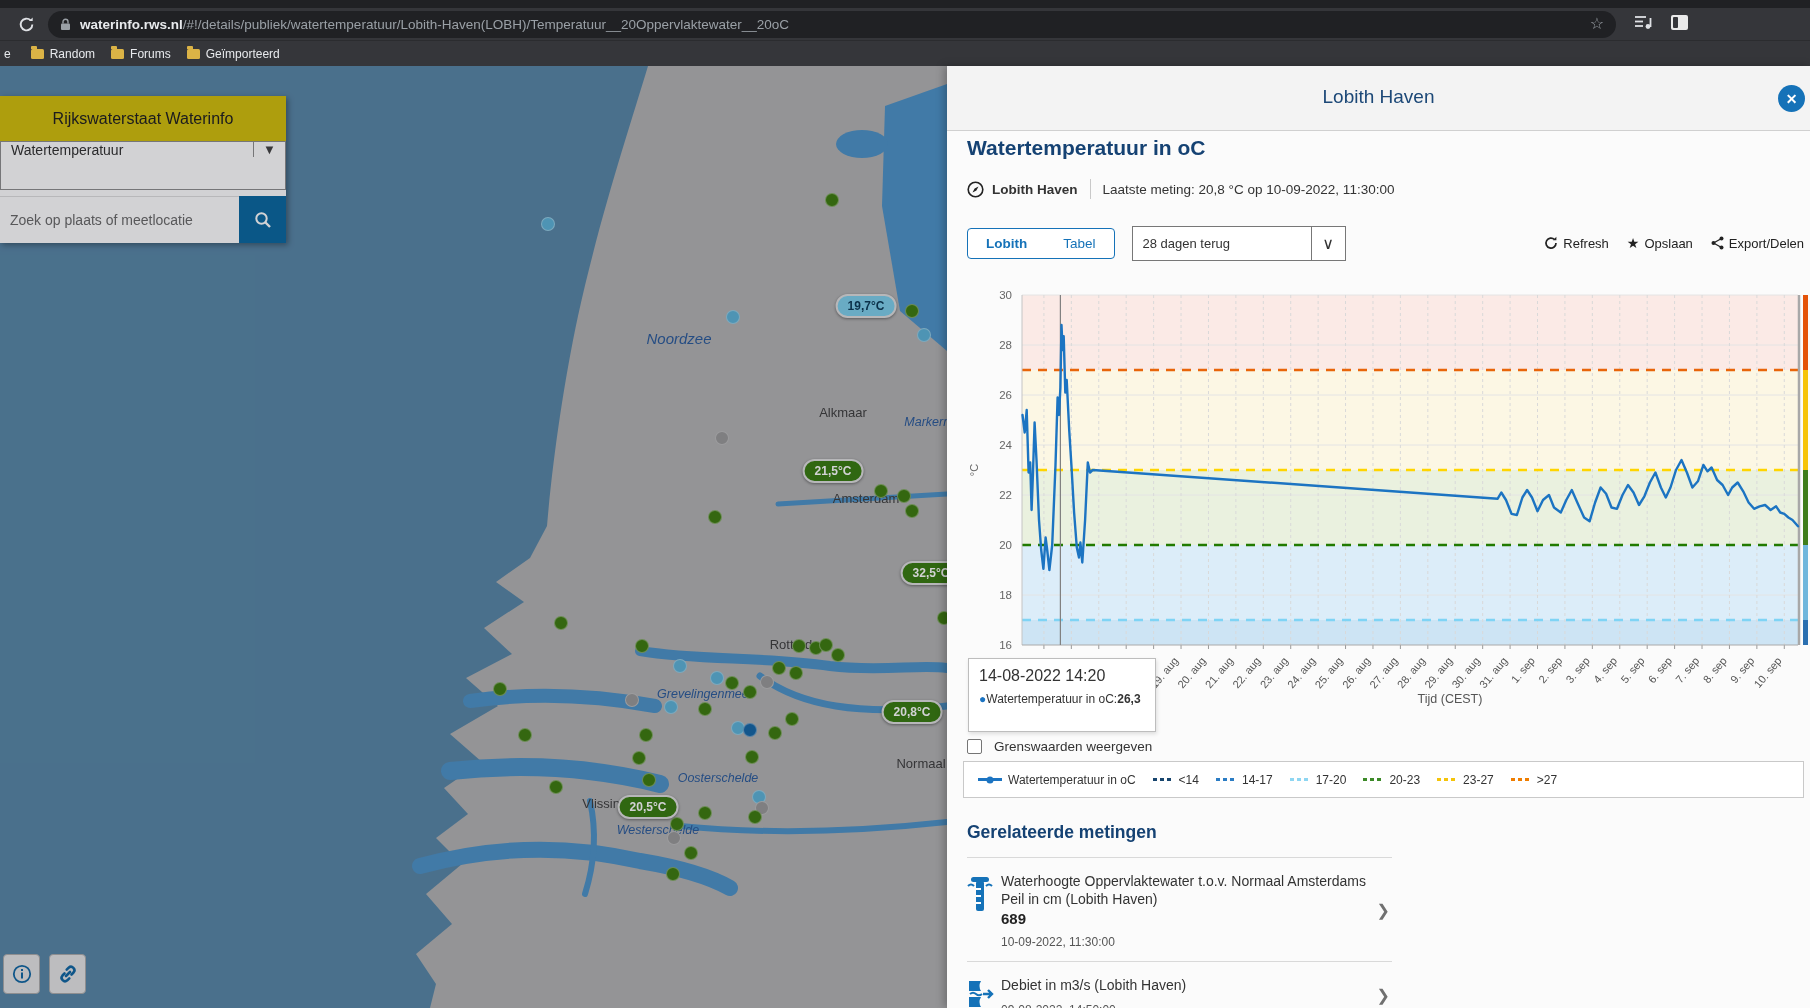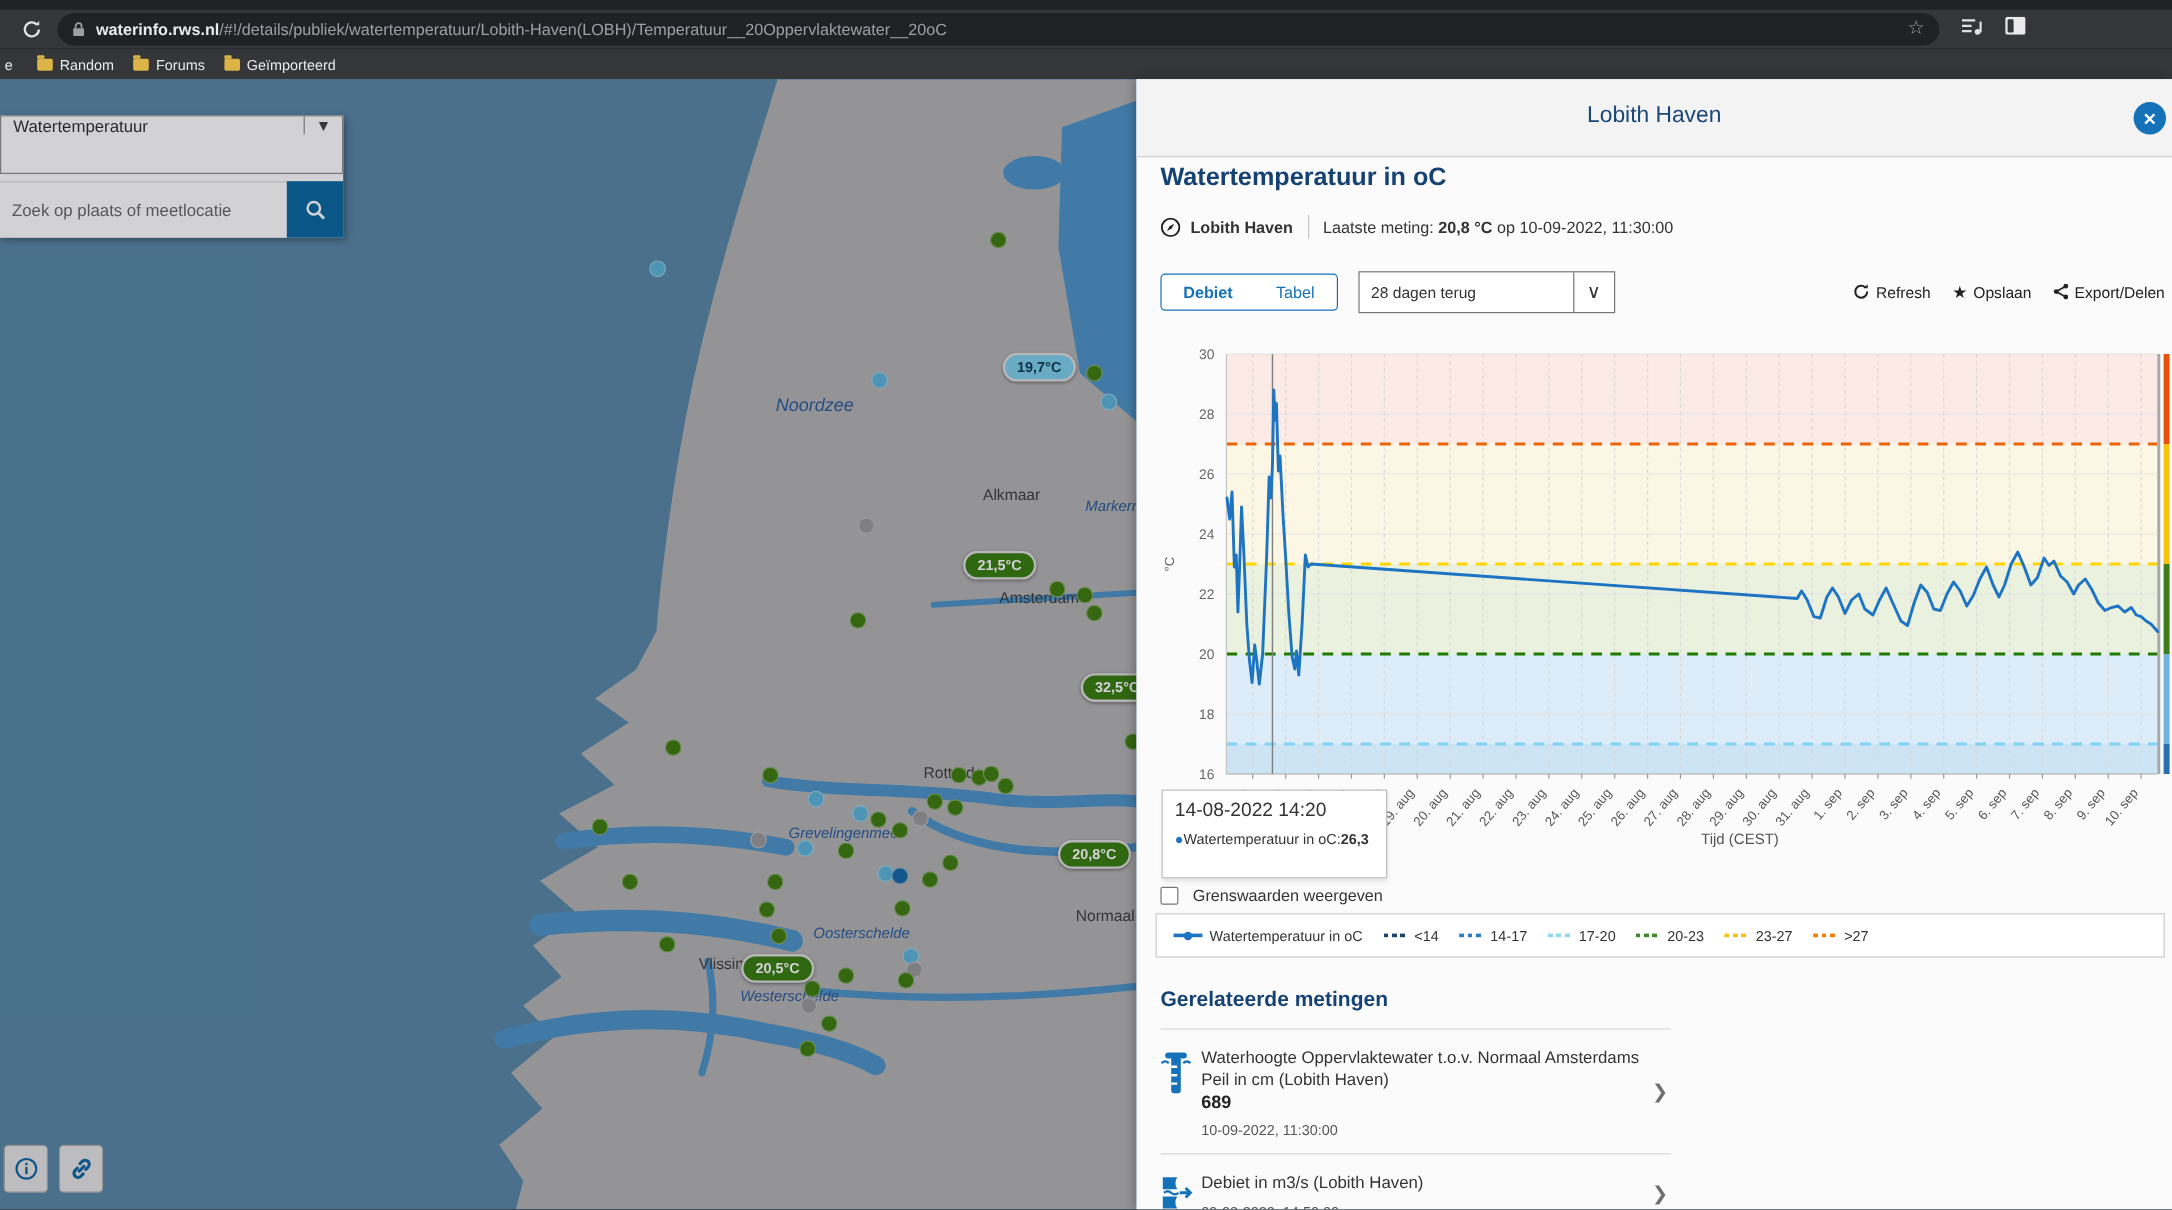--- a/index.html
+++ b/index.html
@@ -64,21 +64,21 @@
             box-shadow:-3px 0 8px rgba(0,0,0,0.25); z-index:50; overflow:hidden; }
   .dt-head { position:relative; height:65px; background:#f3f3f3; border-bottom:1px solid #d0d0d0; }
   .dt-title { position:absolute; left:0; right:0; top:20px; text-align:center; color:#1c4877; font-size:19px; }
   .dt-close { position:absolute; right:5px; top:19px; width:27px; height:27px; border-radius:50%;
               background:#1572b8; color:#fff; display:flex; align-items:center; justify-content:center;
               font-size:14px; font-weight:bold; }
   .dt-body { position:relative; height:877px; }
 
   .h1 { position:absolute; left:20px; top:5px; color:#154273; font-size:21px; font-weight:bold; }
   .meta { position:absolute; left:20px; top:48px; display:flex; align-items:center; font-size:13.5px; color:#333; }
-  .meta b { font-weight:bold;text-align:right; }
+  .meta b { font-weight:normal;text-align:right; }
   .meta .sep { width:1px; height:20px; background:#c9c9c9; margin:0 12px; }
   .meta .station { font-weight:bold; margin-left:8px; }
 
   .tb { position:absolute; left:20px; top:94px; right:6px; height:36px; display:flex; align-items:center; }
   .tabs { display:flex; border:1.5px solid #1572b8; border-radius:4px; background:#fff; height:31px; align-items:center; }
   .tab { padding:0 18px; color:#1572b8; font-size:13.5px; }
   .tab.active { font-weight:bold; }
   .range { margin-left:17px; width:214px; height:35px; border:1px solid #777; background:#fff; display:flex; align-items:stretch; }
   .range-val { flex:1; display:flex; align-items:center; padding:0 10px; font-size:13px; color:#333; }
   .range-chev { width:34px; border-left:1px solid #777; display:flex; align-items:center; justify-content:center; color:#333; }
@@ -253,20 +253,21 @@
       </div>
     <div id="map-badges">
         <div class="badge lightblue" style="left: 866px; top: 240px;">19,7°C</div>
         <div class="badge green" style="left: 833px; top: 405px;">21,5°C</div>
         <div class="badge green" style="left: 931px; top: 507px;">32,5°C</div>
         <div class="badge green" style="left: 912px; top: 646px;">20,8°C</div>
         <div class="badge green" style="left: 648px; top: 741px;">20,5°C</div>
       </div>
 
     <div class="left-panel">
+      <div class="lp-head">Rijkswaterstaat Waterinfo</div>
       <div class="lp-select">
         <div class="lp-select-val">Watertemperatuur</div>
         <div class="lp-chev">▼</div>
       </div>
       <div class="lp-search">
         <div class="lp-input">Zoek op plaats of meetlocatie</div>
         <div class="lp-btn">
           <svg width="18" height="18" viewBox="0 0 18 18">
               <circle cx="7.5" cy="7.5" r="5.2" fill="none" stroke="#fff" stroke-width="2"></circle>
               <line x1="11.5" y1="11.5" x2="16" y2="16" stroke="#fff" stroke-width="2.4"></line>
@@ -312,21 +313,21 @@
             <circle cx="8.5" cy="8.5" r="7.3" fill="none" stroke="#222" stroke-width="1.6"></circle>
             <path d="M11.5 5.5 L7.6 7.6 L5.5 11.5 L9.4 9.4 Z" fill="#222"></path>
           </svg>
         <span class="station">Lobith Haven</span>
         <span class="sep"></span>
         <span>Laatste meting:</span>&nbsp;<b>20,8 °C</b>&nbsp;<span>op 10-09-2022, 11:30:00</span>
       </div>
 
       <div class="tb">
         <div class="tabs">
-          <div class="tab active">Debiet</div>
+          <div class="tab active">Lobith</div>
           <div class="tab">Tabel</div>
         </div>
         <div class="range">
           <div class="range-val">28 dagen terug</div>
           <div class="range-chev">∨</div>
         </div>
         <div class="actions">
           <div class="action">
             <svg width="14" height="14" viewBox="0 0 14 14">
                 <path d="M12 7a5 5 0 1 1-1.5-3.5" fill="none" stroke="#222" stroke-width="1.7"></path>

